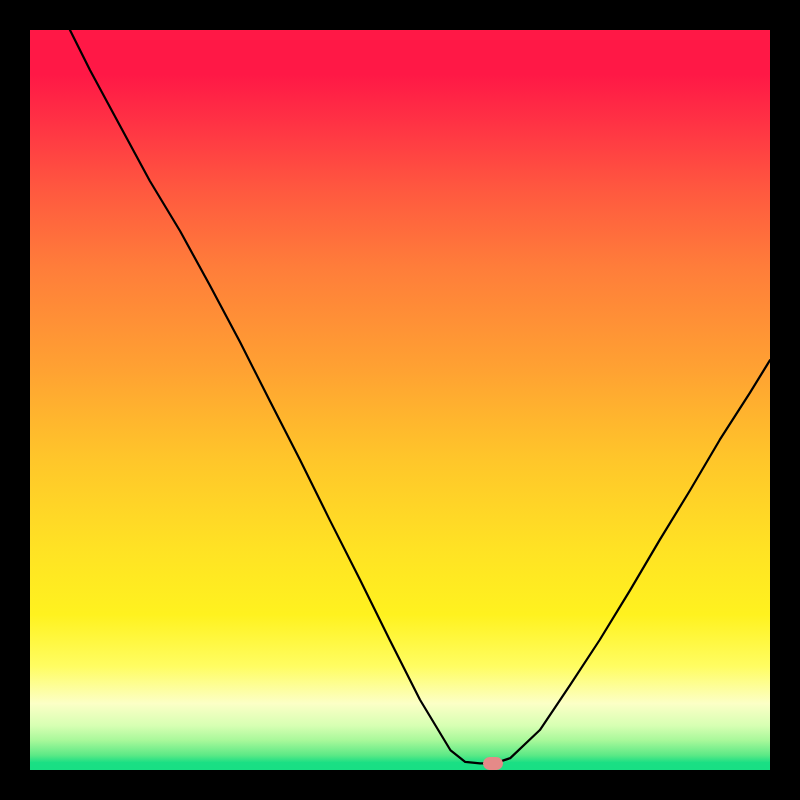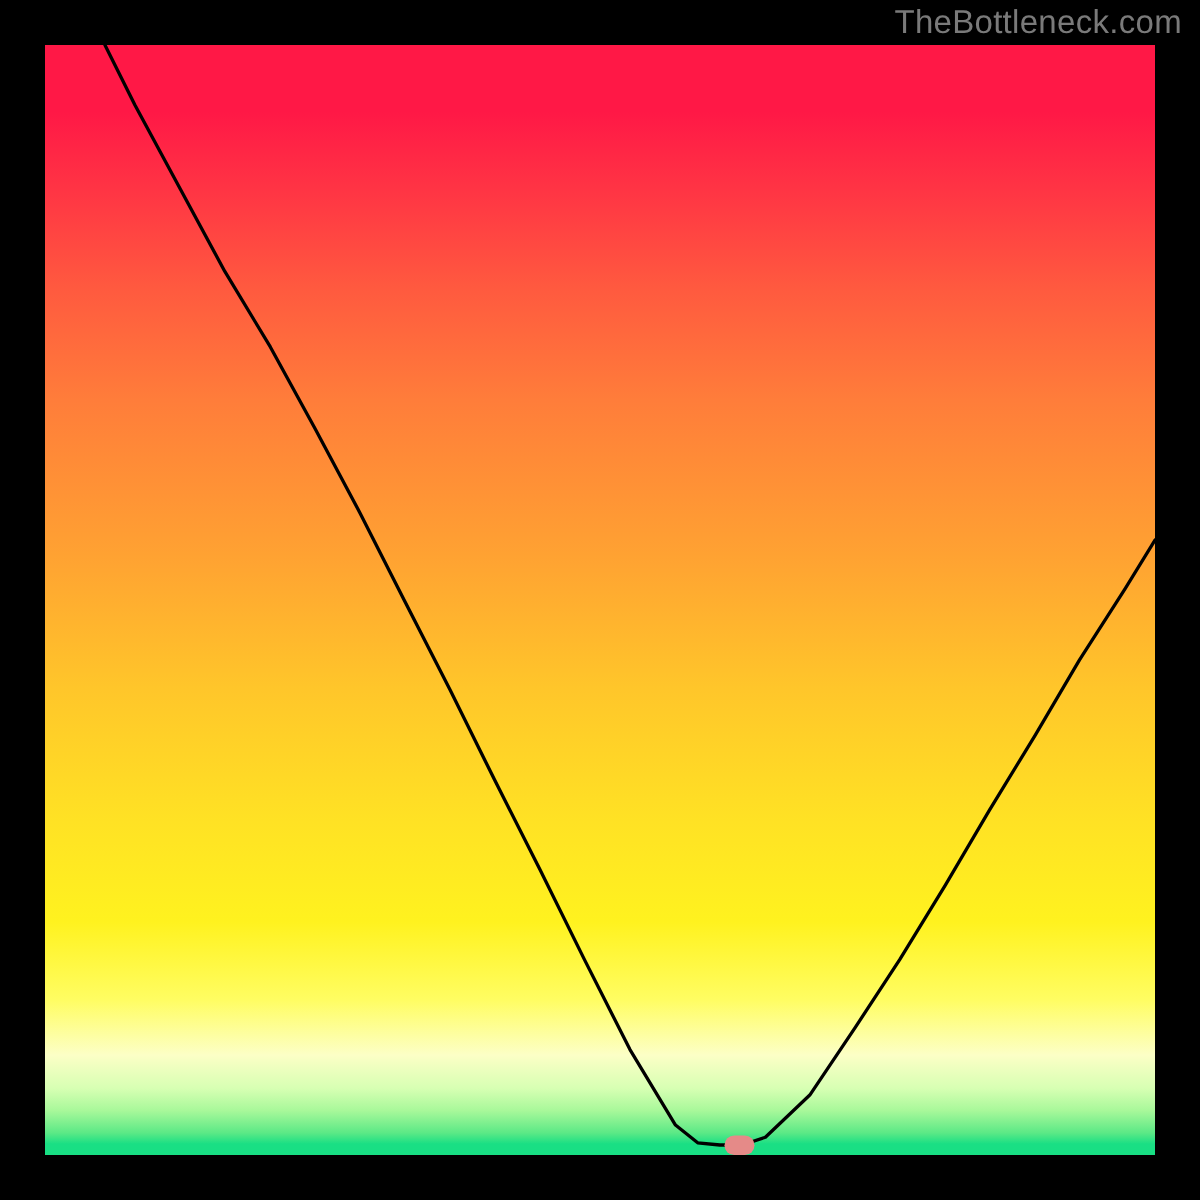--- a/index.html
+++ b/index.html
@@ -76,21 +76,20 @@
     height: 13px;
     border-radius: 7px;
     z-index: 3;
   }
 </style>
 </head>
 <body>
 
 <div class="frame">
 
-  <div class="watermark">TheBottleneck.com</div>
 
   <div class="plot-area">
     <div class="gradient"></div>
 
     <svg class="curve" viewBox="0 0 740 740" preserveAspectRatio="none">
       <path d="M39.96 0.00 L59.94 39.96 L90.28 96.20 L119.88 150.96 L150.22 201.28 L179.82 255.30 L210.16 312.28 L239.76 370.74 L270.10 429.94 L299.70 489.88 L330.04 549.82 L359.64 609.76 L389.98 669.70 L420.32 720.02 L435.12 731.86 L449.92 733.34 L464.72 733.34 L480.26 728.16 L509.86 700.04 L540.20 654.90 L569.80 609.76 L600.14 560.18 L629.74 509.86 L660.08 460.28 L689.68 409.96 L720.02 362.60 L740.00 330.04" fill="none" stroke="#000000" stroke-width="2.2" stroke-linecap="round" stroke-linejoin="round"></path>
     </svg>
 
     <div class="marker" style="left: 452.5px; top: 726.84px; background: rgb(229, 138, 136);"></div>
   </div>

